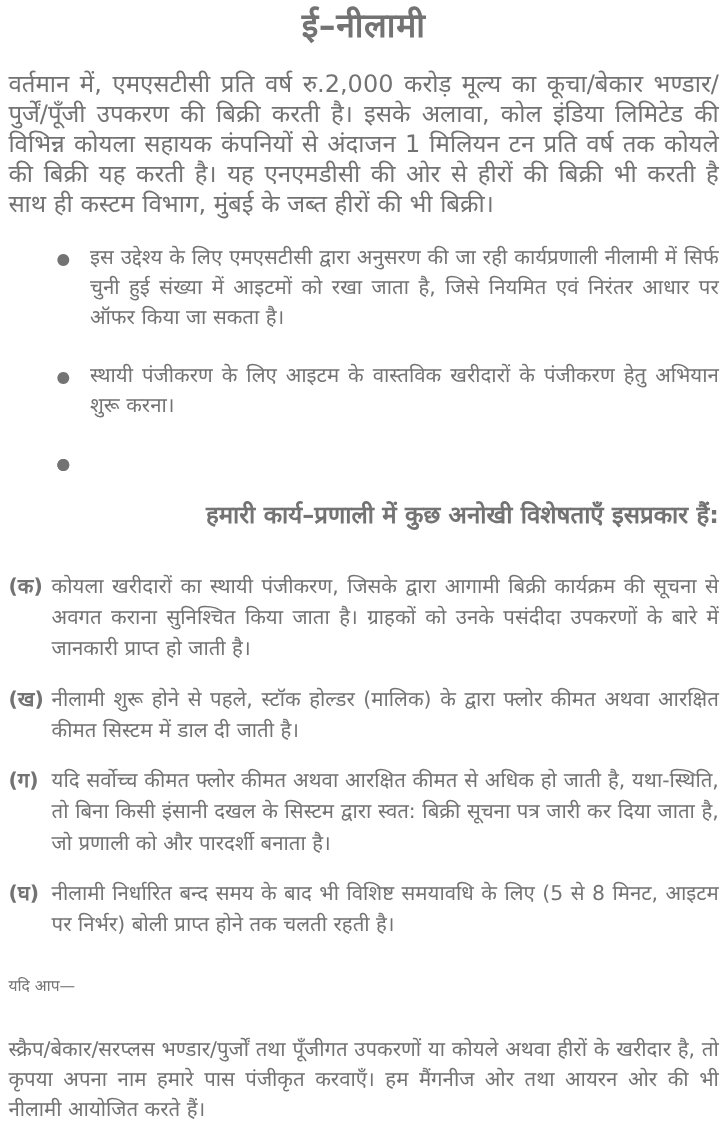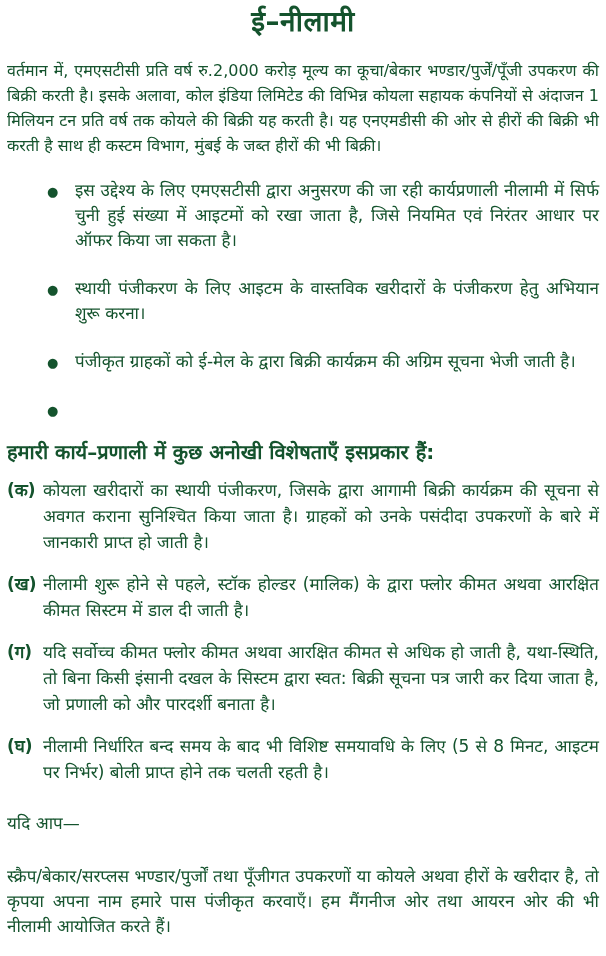--- a/index.html
+++ b/index.html
@@ -6,36 +6,36 @@
     margin: 0;
     padding: 0;
     background: #ffffff;
   }
   .page {
     position: relative;
     width: 606px;
     height: 956px;
     margin: 0 auto;
     background: #ffffff;
-    color: #14532d;
+    color: #737373;
     font-family: "DejaVu Sans", "Liberation Sans", sans-serif;
     box-sizing: border-box;
     padding: 6px 7px 0 7px;
     overflow: hidden;
   }
   .doc-title {
     text-align: center;
     font-size: 28px;
     font-weight: bold;
     line-height: 1.15;
     margin: 0 0 20px 0;
     letter-spacing: 0.5px;
   }
   .para {
-    font-size: 16px;
+    font-size: 20px;
     line-height: 25px;
     text-align: justify;
     margin: 0;
   }
   .intro {
     margin-bottom: 20px;
   }
   .bullet-list {
     list-style: none;
     margin: 0 0 0 0;
@@ -52,22 +52,23 @@
   .bullet-item .bullet-marker {
     position: absolute;
     left: 40px;
     top: 1px;
     font-size: 13px;
     line-height: 25px;
   }
   .features-heading {
     font-size: 20px;
     font-weight: bold;
-    margin: 65px 0 12px 0;
+    margin: 65px 0 34px 0;
     line-height: 1.3;
+    text-align: right;
   }
   .feature-list {
     margin: 0;
     padding: 0;
   }
   .feature-item {
     display: flex;
     align-items: flex-start;
     margin-bottom: 16px;
   }
@@ -78,21 +79,21 @@
     line-height: 26px;
     white-space: nowrap;
   }
   .feature-text {
     flex: 1;
     font-size: 17px;
     line-height: 26px;
     text-align: justify;
   }
   .if-you {
-    font-size: 17px;
+    font-size: 13px;
     line-height: 25px;
     margin: 26px 0 0 0;
   }
   .closing {
     font-size: 17px;
     line-height: 25px;
     text-align: justify;
     margin: 28px 0 0 0;
   }
 </style>
@@ -109,21 +110,20 @@
     <li class="bullet-item">
       <span class="bullet-marker">●</span>
       <span>इस उद्देश्य के लिए एमएसटीसी द्वारा अनुसरण की जा रही कार्यप्रणाली नीलामी में सिर्फ चुनी हुई संख्या में आइटमों को रखा जाता है, जिसे नियमित एवं निरंतर आधार पर ऑफर किया जा सकता है।</span>
     </li>
     <li class="bullet-item">
       <span class="bullet-marker">●</span>
       <span>स्थायी पंजीकरण के लिए आइटम के वास्तविक खरीदारों के पंजीकरण हेतु अभियान शुरू करना।</span>
     </li>
     <li class="bullet-item">
       <span class="bullet-marker">●</span>
-      <span>पंजीकृत ग्राहकों को ई-मेल के द्वारा बिक्री कार्यक्रम की अग्रिम सूचना भेजी जाती है।</span>
     </li>
     <li class="bullet-item">
       <span class="bullet-marker">●</span>
     </li>
   </ul>
 
   <h2 class="features-heading">हमारी कार्य–प्रणाली में कुछ अनोखी विशेषताएँ इसप्रकार हैं:</h2>
 
   <div class="feature-list">
     <div class="feature-item">

